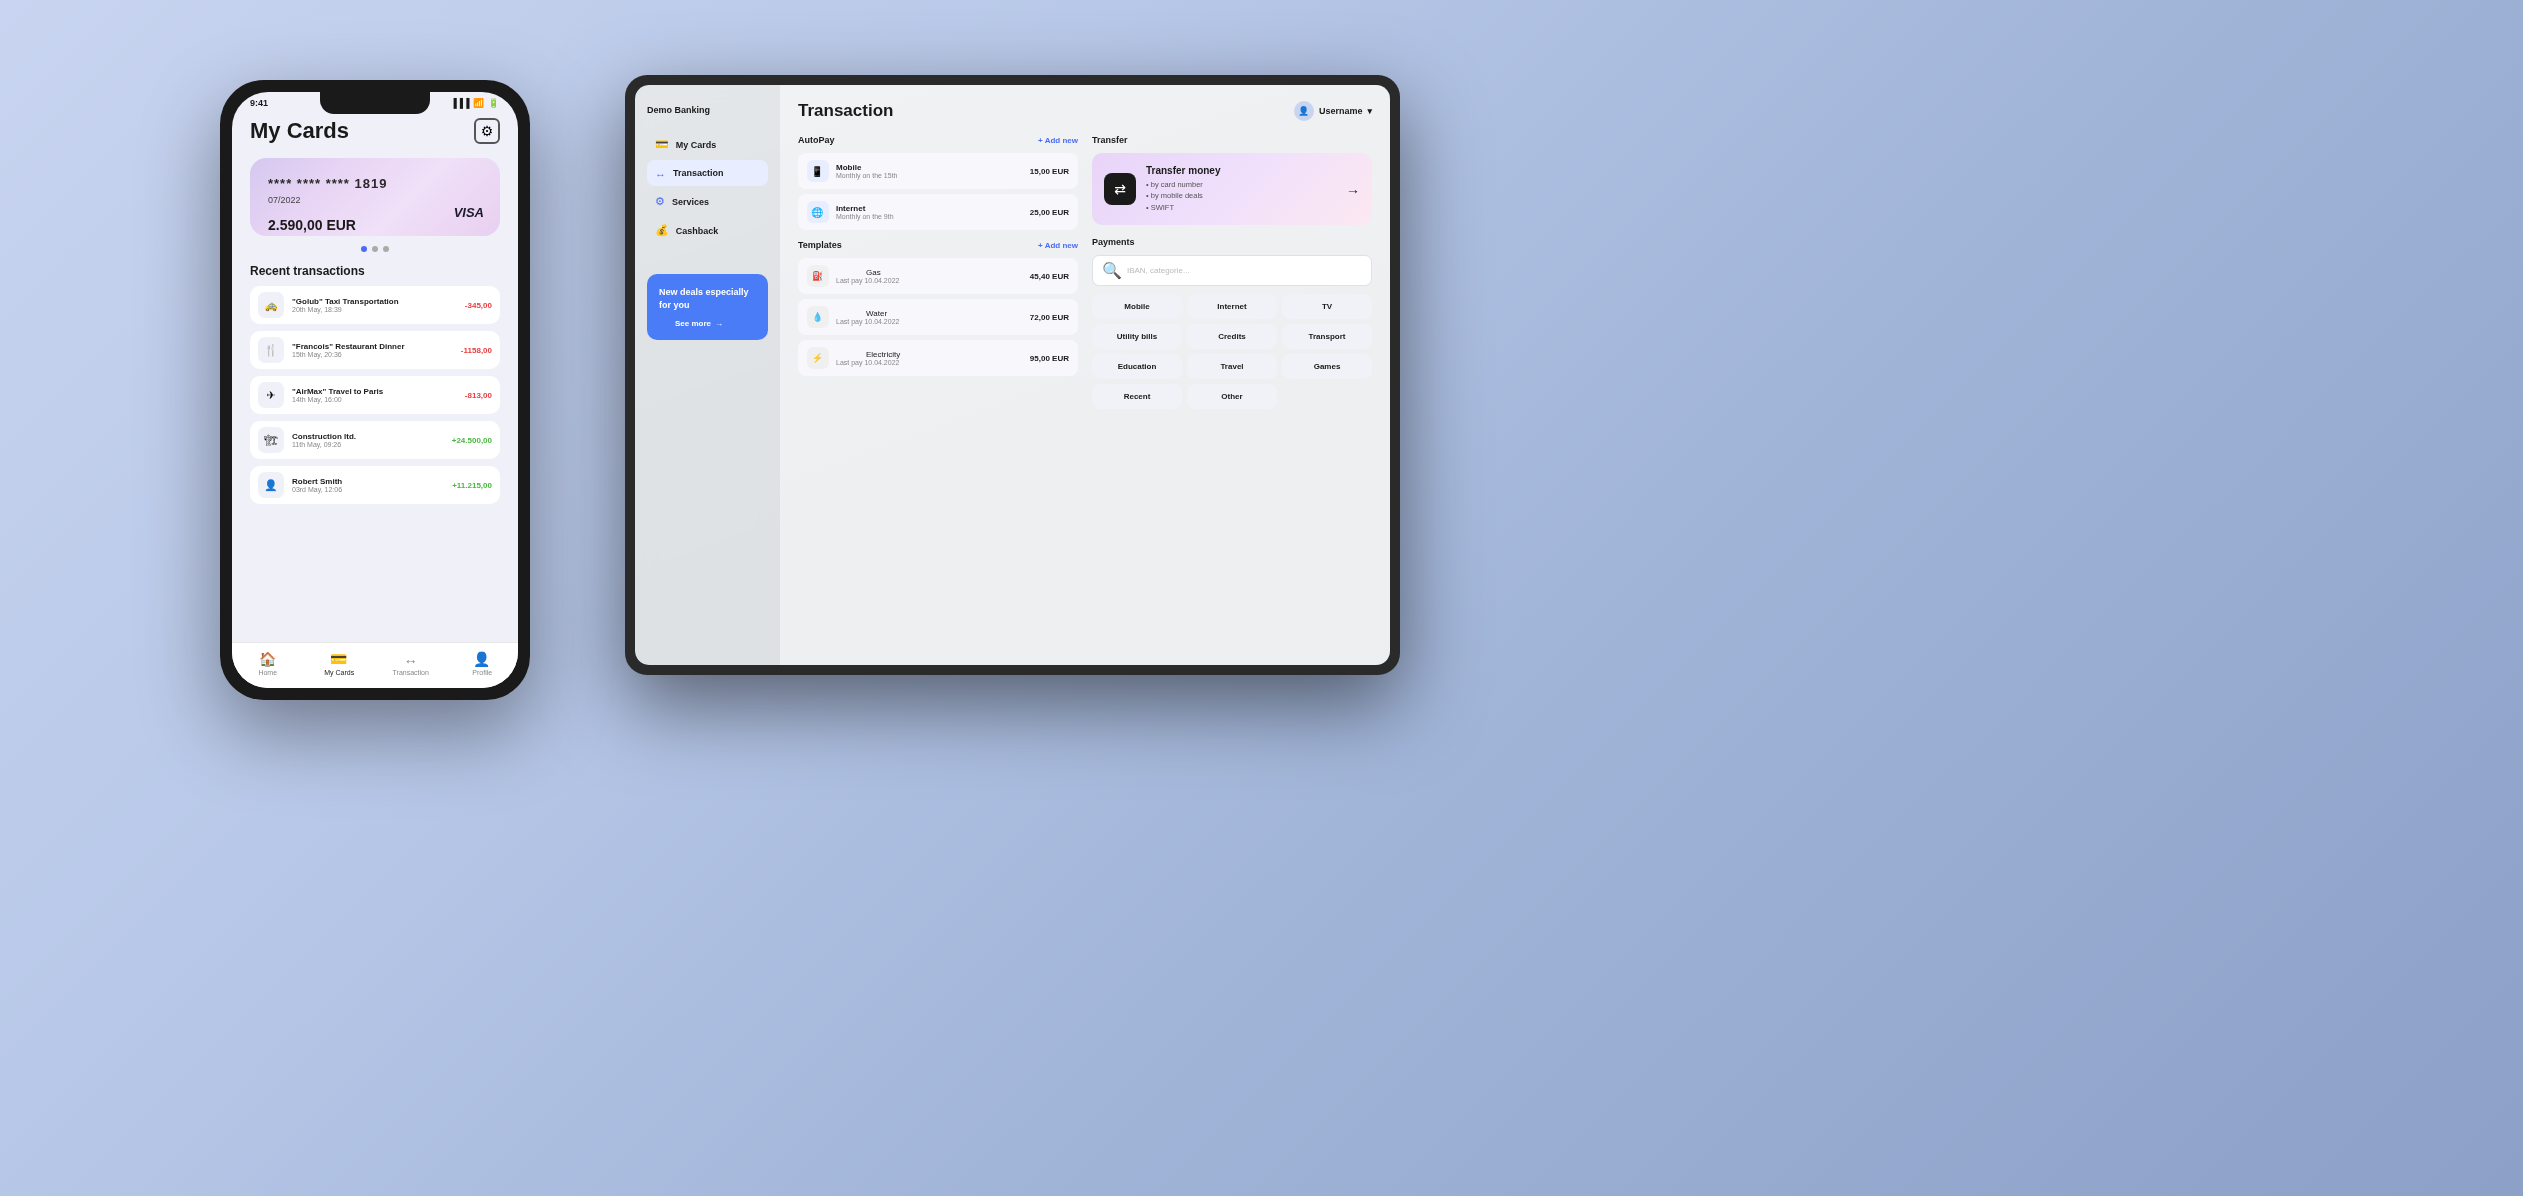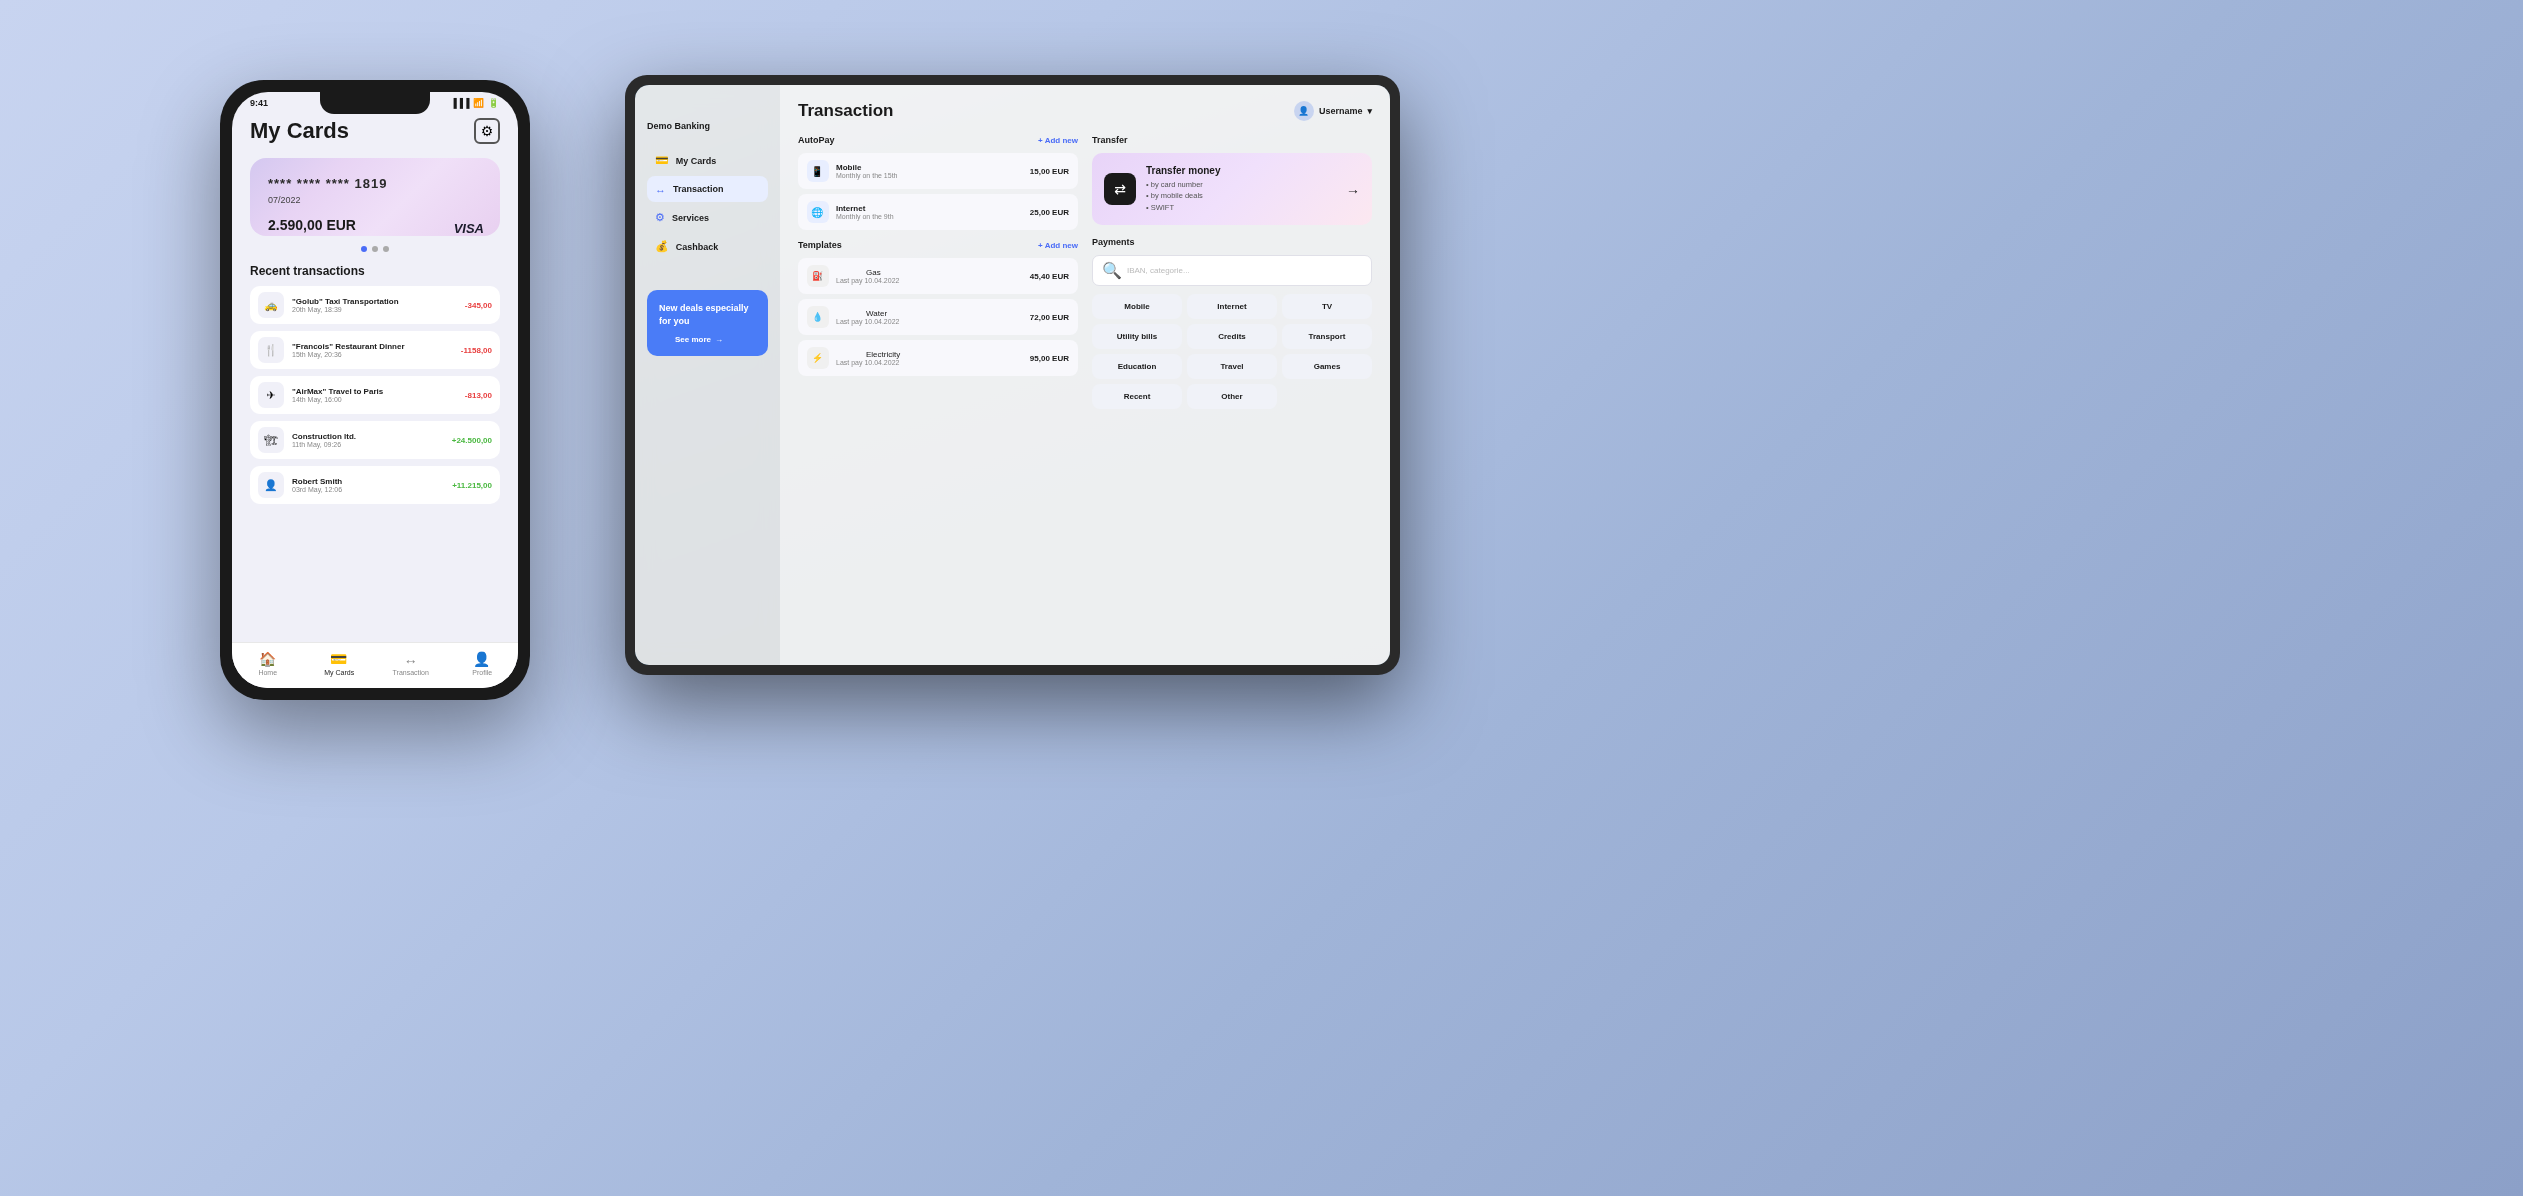--- a/index.html
+++ b/index.html
@@ -106,21 +106,21 @@
       margin-bottom: 12px;
     }
     .card-balance {
       font-size: 14px;
       font-weight: 700;
       color: #1a1a1a;
     }
     .card-brand {
       position: absolute;
       right: 16px;
-      bottom: 0;
+      bottom: 16px;
       font-size: 13px;
       font-weight: 800;
       color: #1a1a2a;
       font-style: italic;
     }
     .card-dots {
       display: flex;
       justify-content: center;
       gap: 5px;
       margin-bottom: 12px;
@@ -211,21 +211,21 @@
       background: linear-gradient(160deg, #4a6070 0%, #2a4050 40%, #1a3040 100%);
     }
 
     
     .tablet-sidebar {
       position: relative;
       z-index: 5;
       width: 145px;
       background: rgba(255,255,255,0.85);
       backdrop-filter: blur(10px);
-      padding: 36px 12px;
+      padding: 20px 12px;
       flex-shrink: 0;
     }
     .sidebar-logo {
       font-size: 9px;
       font-weight: 700;
       color: #1a1a1a;
       margin-bottom: 16px;
     }
     .sidebar-nav-item {
       display: flex;

